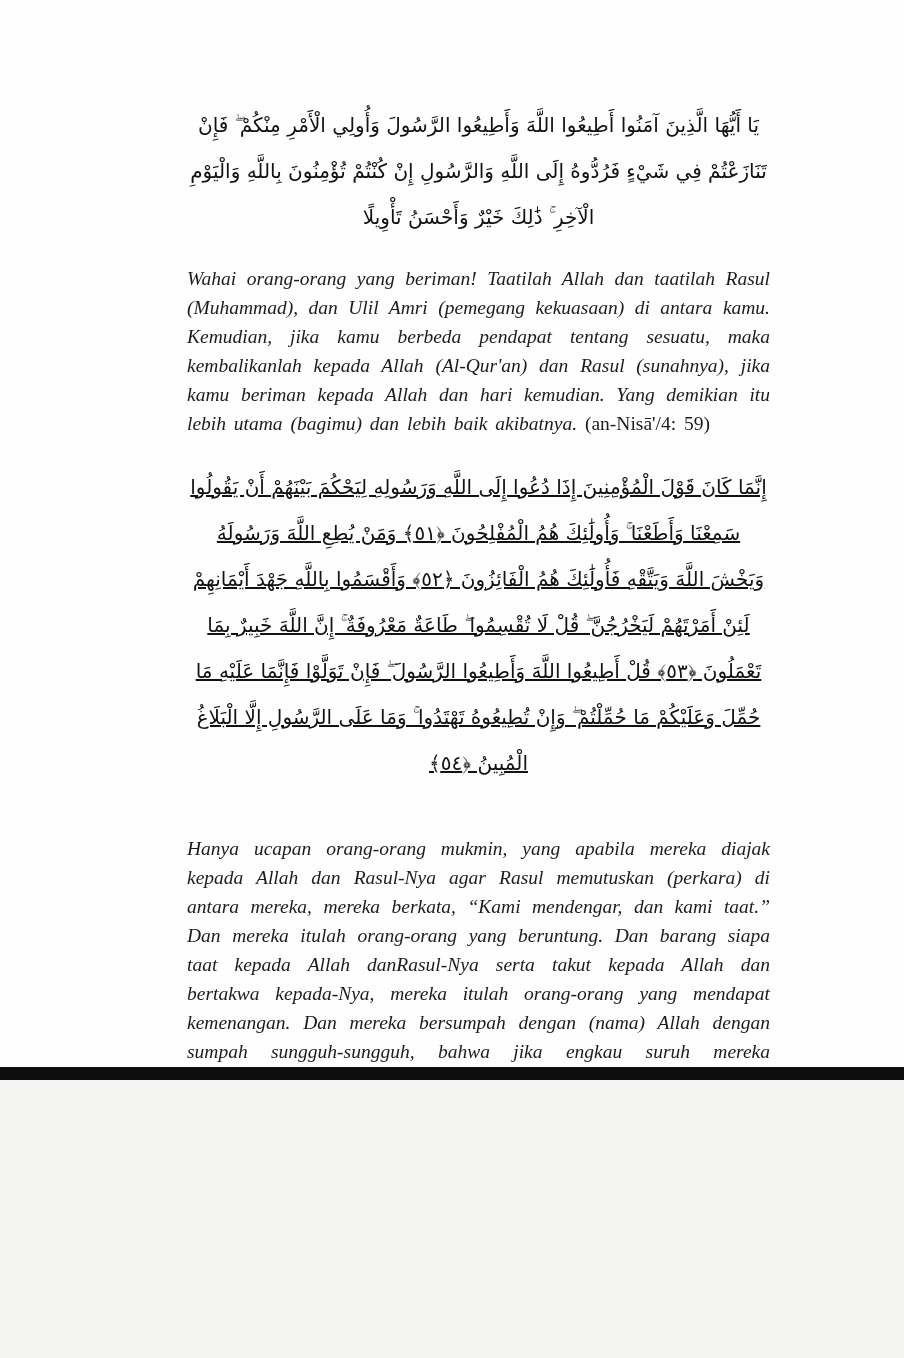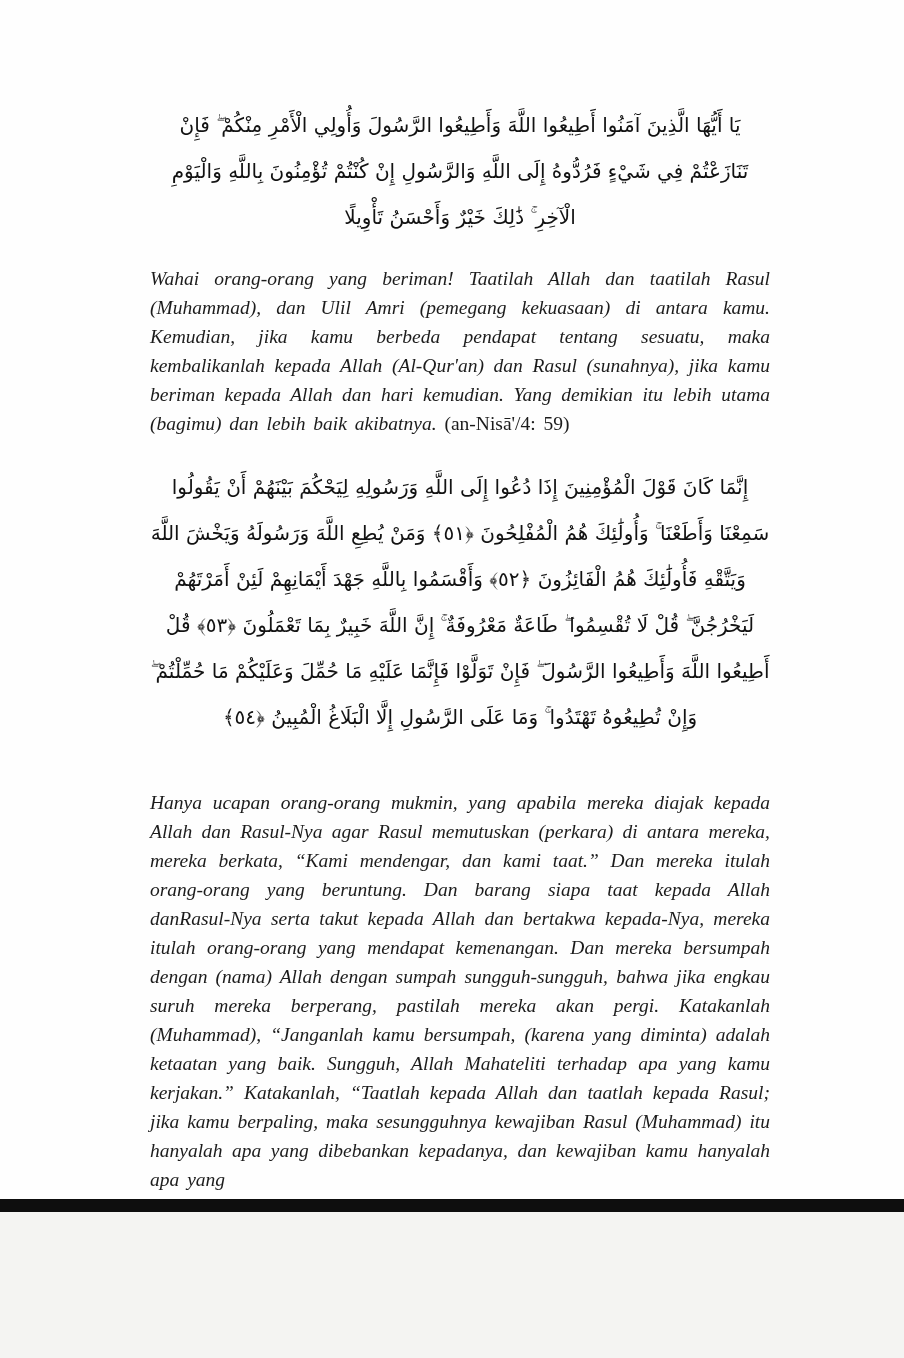--- a/index.html
+++ b/index.html
@@ -4,38 +4,40 @@
 <style>
   * { margin: 0; padding: 0; box-sizing: border-box; }
   html, body { width: 904px; height: 1358px; }
   body {
     background: #f4f4f2;
     font-family: "Liberation Serif", serif;
   }
   .page {
     position: relative;
     width: 904px;
-    height: 1212px;
+    height: 1080px;
     background: #fefefe;
     overflow: hidden;
+    padding-left: 37px;
   }
   .content {
     padding: 102px 134px 0 150px;
     color: #161616;
   }
   .arabic {
     font-family: "DejaVu Sans", sans-serif;
     direction: rtl;
     text-align: center;
     color: #121212;
     font-size: 20px;
     line-height: 46px;
   }
   .arabic-2 {
     margin-top: 26px;
+    text-decoration: underline;
   }
   .translation {
     font-family: "Liberation Serif", serif;
     font-style: italic;
     font-size: 19.5px;
     line-height: 29px;
     text-align: justify;
     color: #1c1c1c;
     margin-top: 24px;
     word-spacing: 3px;

